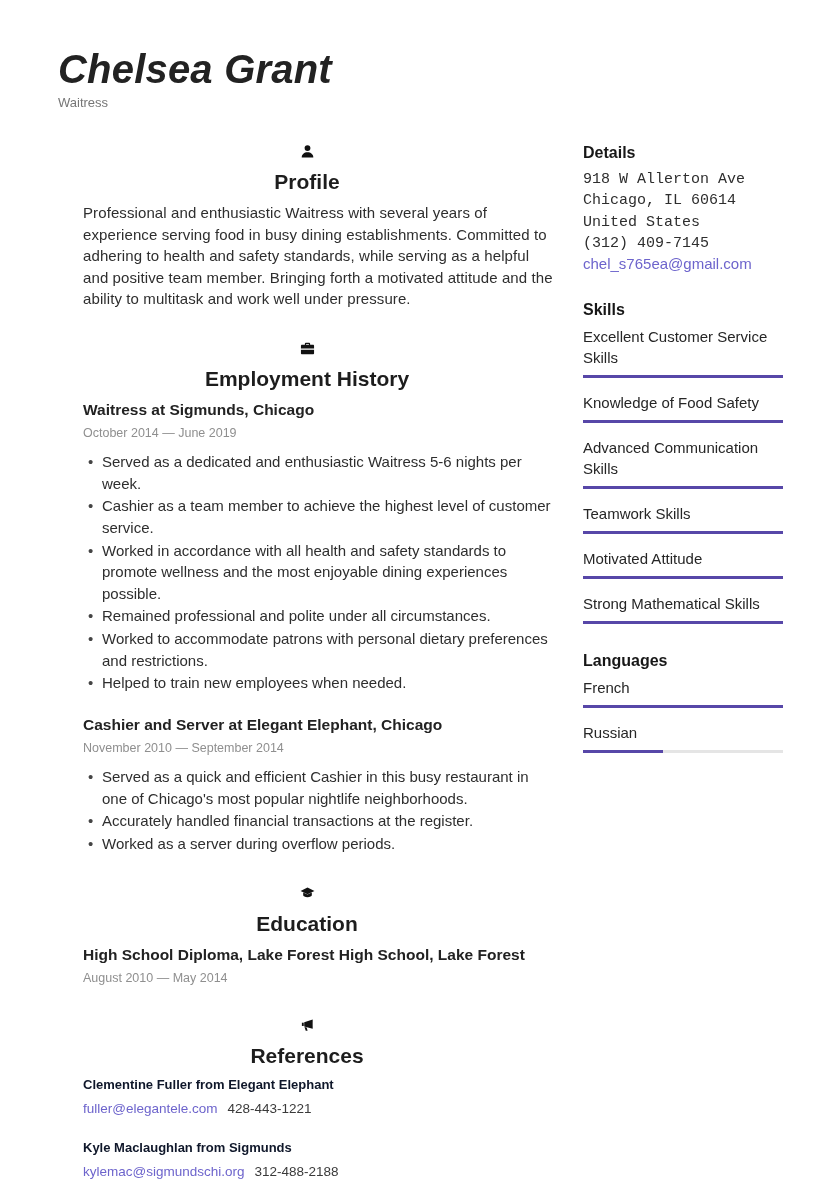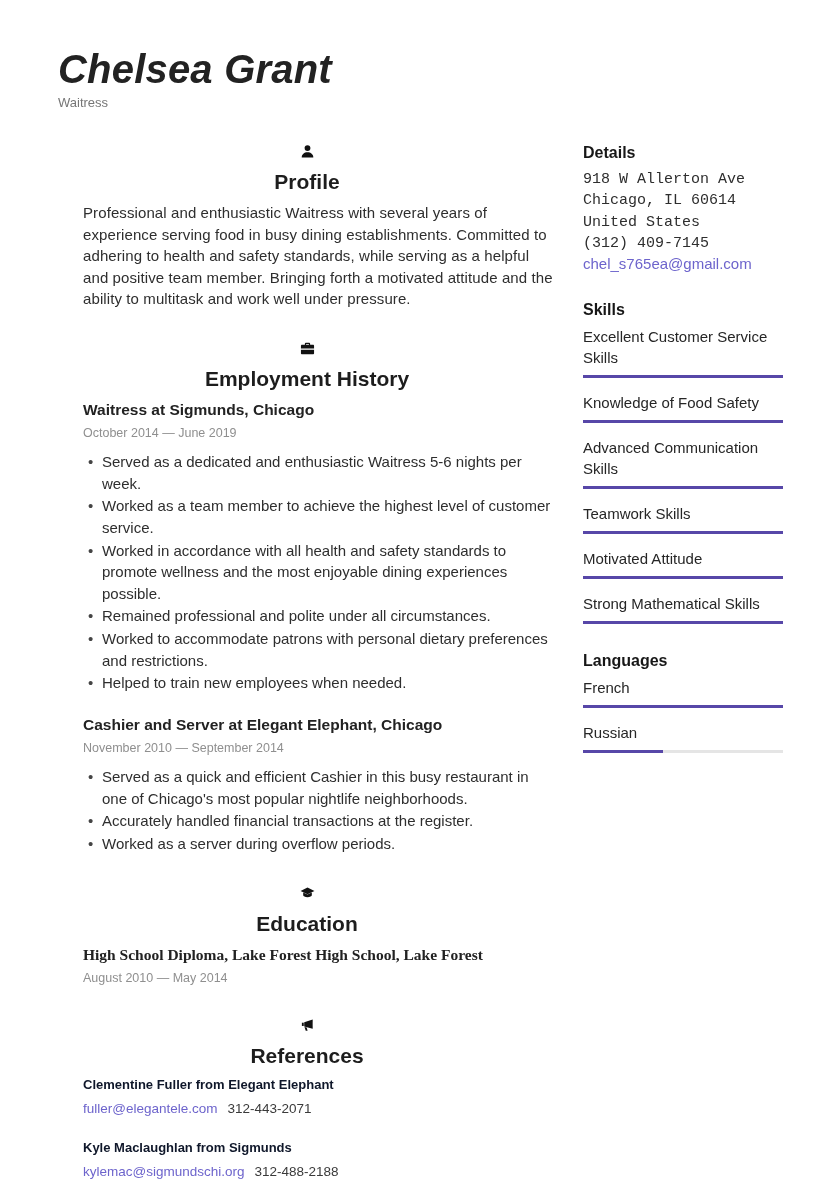--- a/index.html
+++ b/index.html
@@ -57,21 +57,21 @@
   .job-dates { font-size: 12.5px; color: var(--muted); margin: 3px 0 9px 0; }
   ul.bullets { list-style: none; }
   ul.bullets li { position: relative; padding-left: 19px; margin-bottom: 1px; }
   ul.bullets li::before {
     content: "\2022";
     position: absolute;
     left: 5px; top: 0;
     color: #444;
   }
   
-  .degree { font-size: 15.5px; font-weight: 700; color: #222; font-family: Liberation Serif, serif; }
+  .degree { font-size: 15.5px; font-weight: 700; color: #222; }
   .edu-dates { font-size: 12.5px; color: var(--muted); margin-top: 3px; }
   
   .reference { margin-bottom: 21px; }
   .reference:last-child { margin-bottom: 8px; }
   .ref-name { font-size: 13px; font-weight: 700; color: #0f172a; }
   .ref-contact { margin-top: 4px; font-size: 13.5px; display: flex; gap: 10px; }
   .ref-email { color: var(--link); text-decoration: none; }
   .ref-phone { color: #3a3a3a; }
   
   .side-section { margin-bottom: 28px; }
@@ -122,21 +122,21 @@
           </span>
           <span class="section-title">Employment History</span>
         </div>
         <div class="section-body">
 
           <div class="job">
             <div class="job-heading">Waitress at Sigmunds, Chicago</div>
             <div class="job-dates">October 2014 — June 2019</div>
             <ul class="bullets">
               <li>Served as a dedicated and enthusiastic Waitress 5-6 nights per week.</li>
-              <li>Worked as a team member to achieve the highest level of customer service.</li>
+              <li>Cashier as a team member to achieve the highest level of customer service.</li>
               <li>Worked in accordance with all health and safety standards to promote wellness and the most enjoyable dining experiences possible.</li>
               <li>Remained professional and polite under all circumstances.</li>
               <li>Worked to accommodate patrons with personal dietary preferences and restrictions.</li>
               <li>Helped to train new employees when needed.</li>
             </ul>
           </div>
 
           <div class="job">
             <div class="job-heading">Cashier and Server at Elegant Elephant, Chicago</div>
             <div class="job-dates">November 2010 — September 2014</div>
@@ -176,21 +176,21 @@
               </svg>
           </span>
           <span class="section-title">References</span>
         </div>
         <div class="section-body">
 
           <div class="reference">
             <div class="ref-name">Clementine Fuller from Elegant Elephant</div>
             <div class="ref-contact">
               <a href="#" class="ref-email">fuller@elegantele.com</a>
-              <span class="ref-phone">312-443-2071</span>
+              <span class="ref-phone">428-443-1221</span>
             </div>
           </div>
 
           <div class="reference">
             <div class="ref-name">Kyle Maclaughlan from Sigmunds</div>
             <div class="ref-contact">
               <a href="#" class="ref-email">kylemac@sigmundschi.org</a>
               <span class="ref-phone">312-488-2188</span>
             </div>
           </div>

